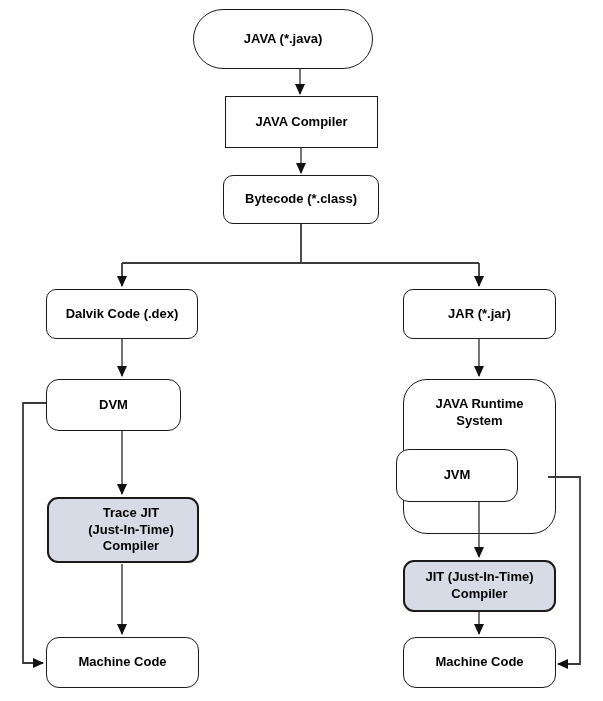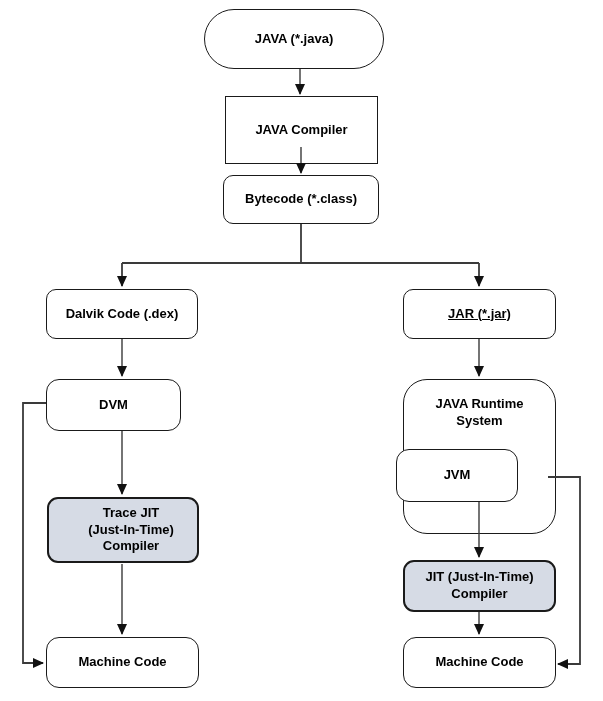--- a/index.html
+++ b/index.html
@@ -68,37 +68,37 @@
   }
   svg .edge-thick {
     stroke-width: 1.8px;
   }
 </style>
 </head>
 <body>
 
 <div class="canvas">
 
-  <div class="node stadium" style="left:204px; top:9px; width:180px; height:60px;">
+  <div class="node stadium" style="left:193px; top:9px; width:180px; height:60px;">
     <span class="node-label">JAVA (*.java)</span>
   </div>
 
-  <div class="node rect" style="left:225px; top:96px; width:153px; height:68px;">
+  <div class="node rect" style="left:225px; top:96px; width:153px; height:52px;">
     <span class="node-label">JAVA Compiler</span>
   </div>
 
   <div class="node rounded" style="left:46px; top:289px; width:152px; height:50px;">
     <span class="node-label">Dalvik Code (.dex)</span>
   </div>
 
   <div class="node rounded" style="left:223px; top:175px; width:156px; height:49px;">
     <span class="node-label">Bytecode (*.class)</span>
   </div>
 
-  <div class="node rounded" style="left:403px; top:289px; width:153px; height:50px;text-decoration:underline;">
+  <div class="node rounded" style="left:403px; top:289px; width:153px; height:50px;">
     <span class="node-label">JAR (*.jar)</span>
   </div>
 
   <div class="node rounded-md" style="left:46px; top:379px; width:135px; height:52px;">
     <span class="node-label">DVM</span>
   </div>
 
   <div class="node rounded-lg container-node" style="left:403px; top:379px; width:153px; height:155px;">
     <span class="node-label">JAVA Runtime
 System</span>

